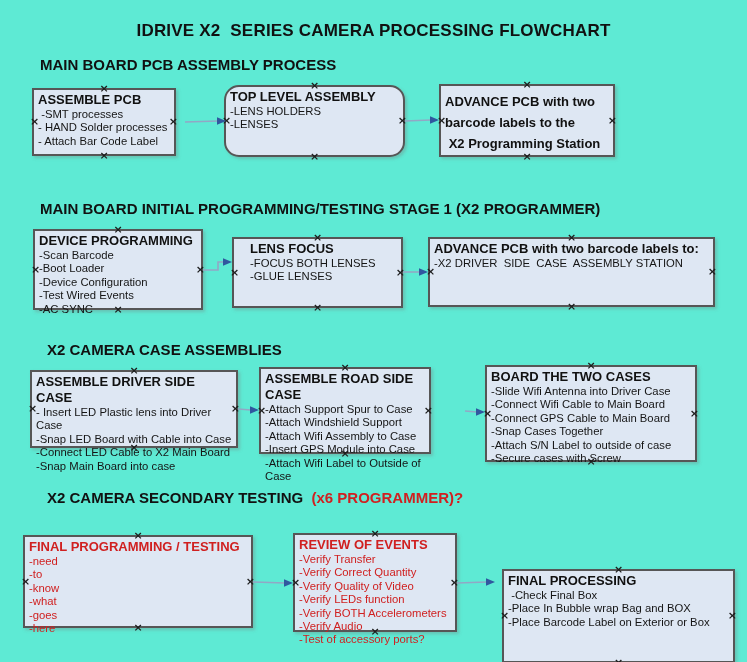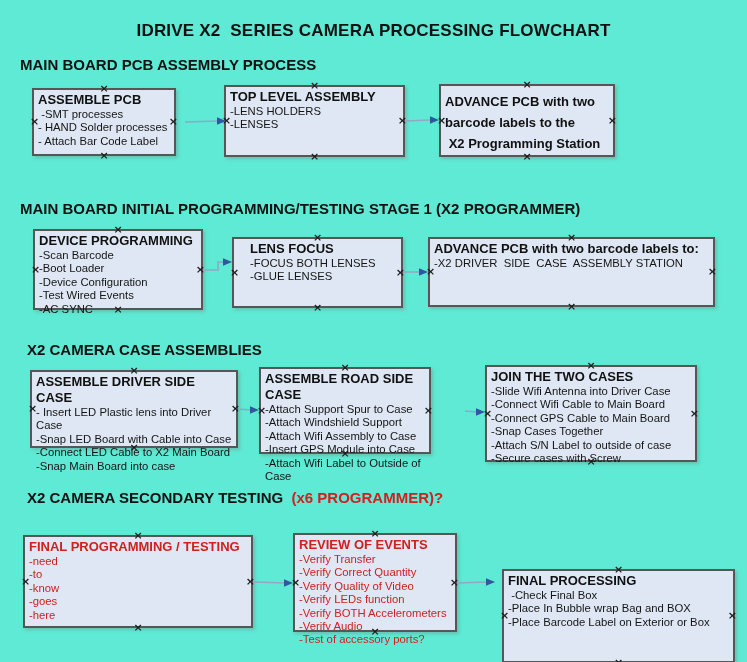--- a/index.html
+++ b/index.html
@@ -7,21 +7,21 @@
     position:relative;width:747px;height:662px;background:#5eead4;
     font-family:"Liberation Sans",sans-serif;overflow:hidden;
     --box-fill:#dee7f3;--box-border:#565656;--red:#d02020;
     --line:#92a7c5;--arrow:#30589f;
   }
   .page-title{
     position:absolute;left:0;top:21px;width:747px;text-align:center;
     font-weight:bold;font-size:17px;color:#111;white-space:pre;letter-spacing:.2px;
   }
   .section-header{
-    position:absolute;font-weight:bold;font-size:15px;color:#111;white-space:pre;
+    position:absolute;font-weight:bold;font-size:15px;color:#111;white-space:pre;margin-left:20px;
   }
   .section-header .red{color:var(--red);}
   .fc-box{
     position:absolute;background:var(--box-fill);
     border:2px solid var(--box-border);box-sizing:border-box;
     box-shadow:2px 2px 3px rgba(120,120,120,.35);
     padding:2px 4px 0 4px;
   }
   .box-title{font-weight:bold;font-size:13px;line-height:16px;color:#111;white-space:pre-wrap;}
   .box-item{font-size:11.3px;line-height:13.4px;color:#151515;white-space:pre-wrap;}
@@ -47,21 +47,21 @@
     <div class="fc-box" style="left: 32px; top: 88px; width: 144px; height: 68px;">
       <div class="box-title">ASSEMBLE PCB</div>
       <div class="box-item"> -SMT processes</div>
       <div class="box-item">- HAND Solder processes</div>
       <div class="box-item">- Attach Bar Code Label</div>
       <span class="handle top">×</span>
       <span class="handle bottom">×</span>
       <span class="handle left">×</span>
       <span class="handle right">×</span>
     </div>
-    <div class="fc-box" style="left: 224px; top: 85px; width: 181px; height: 72px;">
+    <div class="fc-box" style="left: 224px; top: 85px; width: 181px; height: 72px; border-radius: 15px;">
       <div class="box-title">TOP LEVEL ASSEMBLY</div>
       <div class="box-item">-LENS HOLDERS</div>
       <div class="box-item">-LENSES</div>
       <span class="handle top">×</span>
       <span class="handle bottom">×</span>
       <span class="handle left">×</span>
       <span class="handle right">×</span>
     </div>
     <div class="fc-box bold" style="left: 439px; top: 84px; width: 176px; height: 73px;">
       <div class="box-item">ADVANCE PCB with two</div>
@@ -120,38 +120,39 @@
       <div class="box-item">-Attach Windshield Support</div>
       <div class="box-item">-Attach Wifi Assembly to Case</div>
       <div class="box-item">-Insert GPS Module into Case</div>
       <div class="box-item">-Attach Wifi Label to Outside of Case</div>
       <span class="handle top">×</span>
       <span class="handle bottom">×</span>
       <span class="handle left">×</span>
       <span class="handle right">×</span>
     </div>
     <div class="fc-box" style="left: 485px; top: 365px; width: 212px; height: 97px;">
-      <div class="box-title">JOIN THE TWO CASES</div>
+      <div class="box-title">BOARD THE TWO CASES</div>
       <div class="box-item">-Slide Wifi Antenna into Driver Case</div>
       <div class="box-item">-Connect Wifi Cable to Main Board</div>
       <div class="box-item">-Connect GPS Cable to Main Board</div>
       <div class="box-item">-Snap Cases Together</div>
       <div class="box-item">-Attach S/N Label to outside of case</div>
       <div class="box-item">-Secure cases with Screw</div>
       <span class="handle top">×</span>
       <span class="handle bottom">×</span>
       <span class="handle left">×</span>
       <span class="handle right">×</span>
     </div>
     <div class="section-header" style="left: 27px; top: 489px;"><span>X2 CAMERA SECONDARY TESTING  </span><span class="red">(x6 PROGRAMMER)?</span></div>
     <div class="fc-box red" style="left: 23px; top: 535px; width: 230px; height: 93px;">
       <div class="box-title">FINAL PROGRAMMING / TESTING</div>
       <div class="box-item">-need</div>
       <div class="box-item">-to</div>
       <div class="box-item">-know</div>
+      <div class="box-item">-what</div>
       <div class="box-item">-goes</div>
       <div class="box-item">-here</div>
       <span class="handle top">×</span>
       <span class="handle bottom">×</span>
       <span class="handle left">×</span>
       <span class="handle right">×</span>
     </div>
     <div class="fc-box red" style="left: 293px; top: 533px; width: 164px; height: 99px;">
       <div class="box-title">REVIEW OF EVENTS</div>
       <div class="box-item">-Verify Transfer</div>

